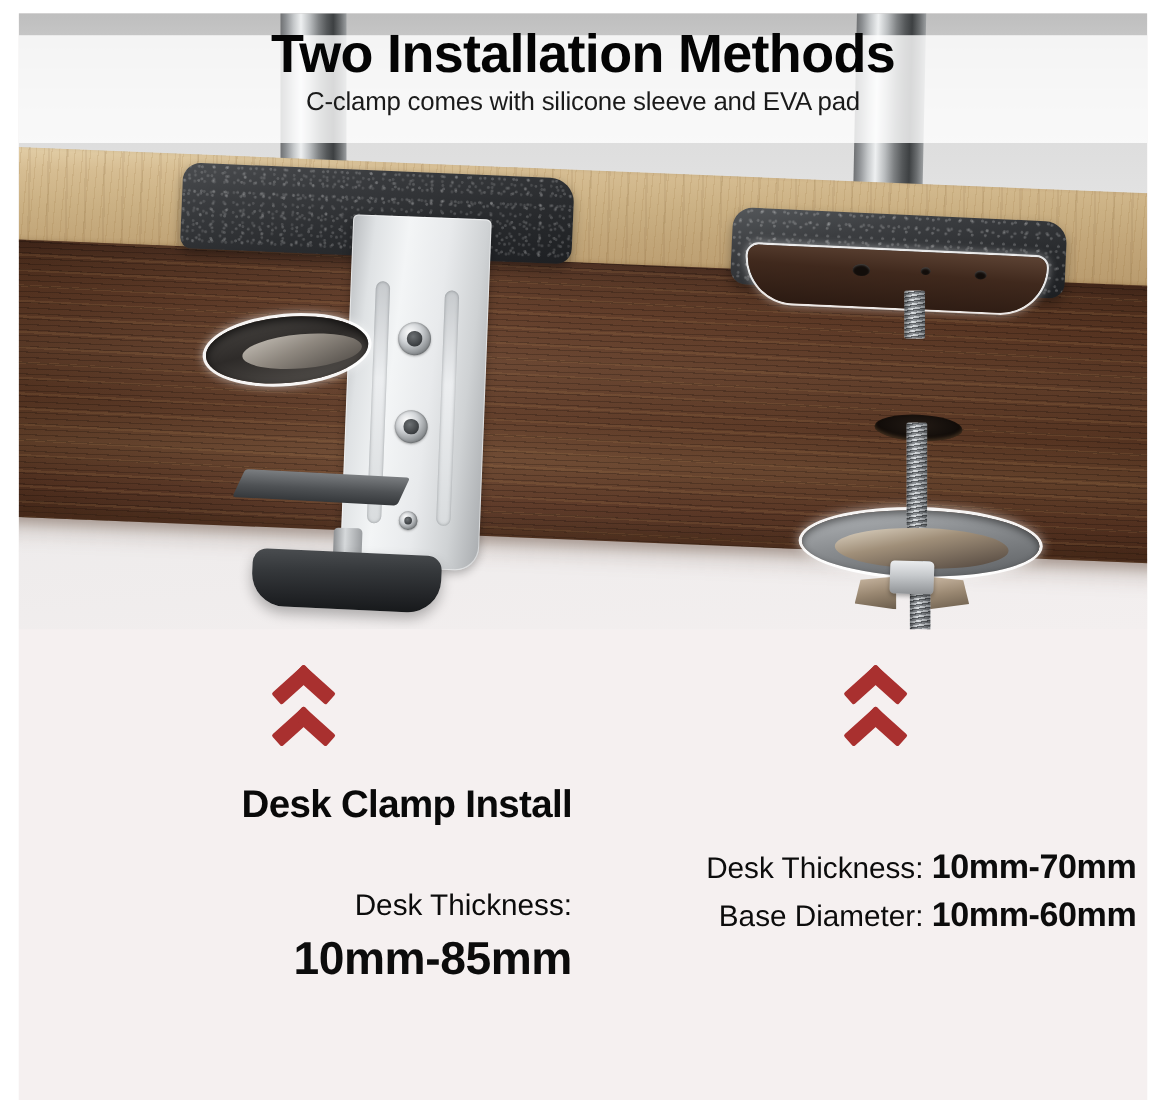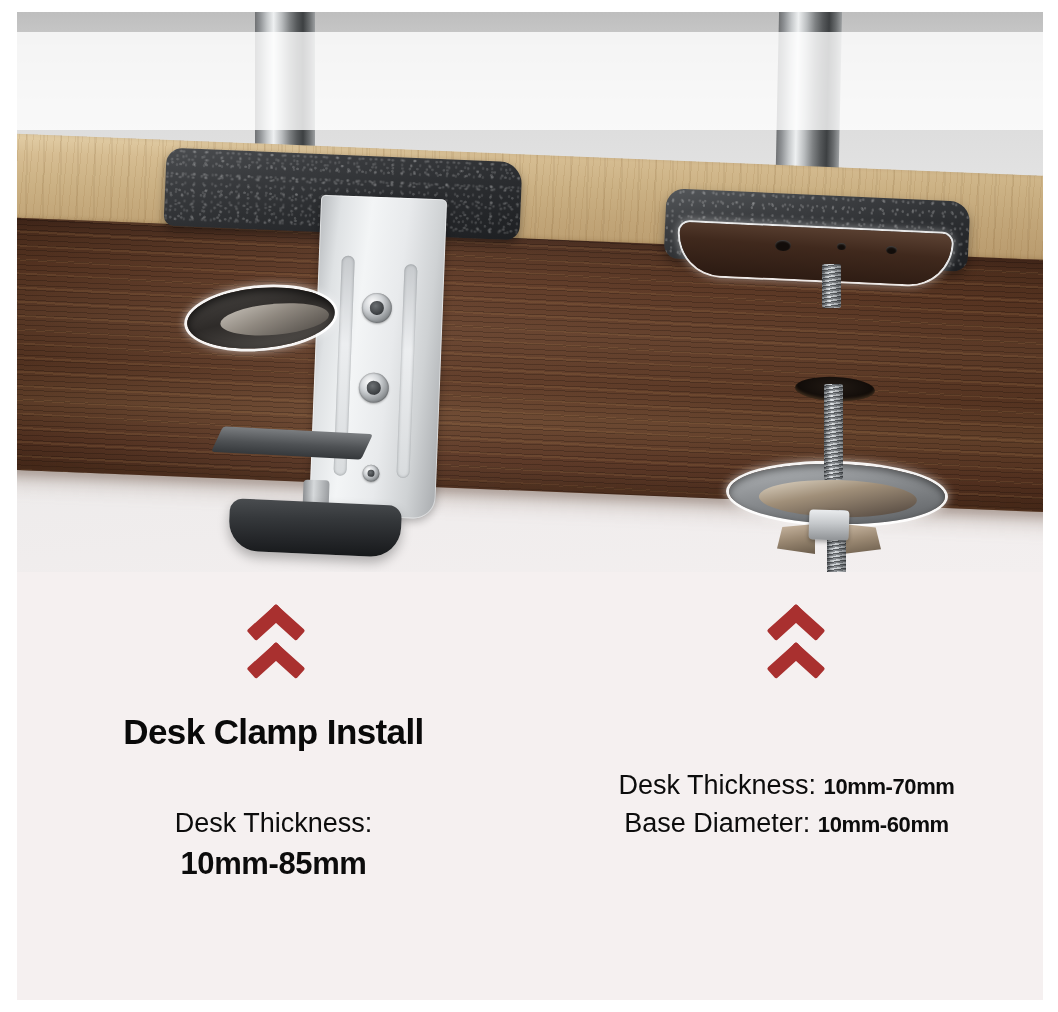--- a/index.html
+++ b/index.html
@@ -427,21 +427,21 @@
 
   
   .captions {
     position: absolute;
     left: 0; top: 700px;
     width: 100%;
     display: flex;
   }
   .col {
     flex: 1 1 50%;
-    text-align: center;
+    text-align: right;
     padding: 0 10px;
     box-sizing: border-box;
   }
   .col-heading {
     margin: 0;
     font-family: "Liberation Sans", sans-serif;
     font-size: 35px;
     font-weight: bold;
     color: #090909;
     letter-spacing: -0.6px;
@@ -453,28 +453,28 @@
     color: #0c0c0c;
   }
   .spec-line {
     font-size: 27px;
     font-weight: 400;
     line-height: 1.42;
     white-space: nowrap;
   }
   .spec-line .val {
     font-weight: bold;
-    font-size: 22px;
+    font-size: 31px;
     letter-spacing: -0.4px;
   }
   .col-left .spec-line  { line-height: 1.30; }
   .col-left .spec-value {
     display: block;
     font-weight: bold;
-    font-size: 31px;
+    font-size: 42px;
     letter-spacing: -0.4px;
     margin-top: 3px;
   }
 </style>
 </head>
 <body>
 
 <div id="infographic">
   <div class="canvas">
 
@@ -519,20 +519,24 @@
         <div class="washer">
           <div class="washer-inner"></div>
         </div>
         <div class="wing wing-l"></div>
         <div class="wing wing-r"></div>
         <div class="hex-nut"></div>
         <div class="bolt bolt-bottom"></div>
       </div>
 
       <div class="title-band"></div>
+      <div class="title-wrap">
+        <h1 class="main-title">Two Installation Methods</h1>
+        <p class="sub-title">C-clamp comes with silicone sleeve and EVA pad</p>
+      </div>
     </div>
 
     <div class="arrows-row">
       <div class="chev-group chev-left">
         <div class="chev chev-1">
           <span class="a" style="background: rgb(169, 48, 47);"></span>
           <span class="b" style="background: rgb(169, 48, 47);"></span>
         </div>
         <div class="chev chev-2">
           <span class="a" style="background: rgb(169, 48, 47);"></span>

